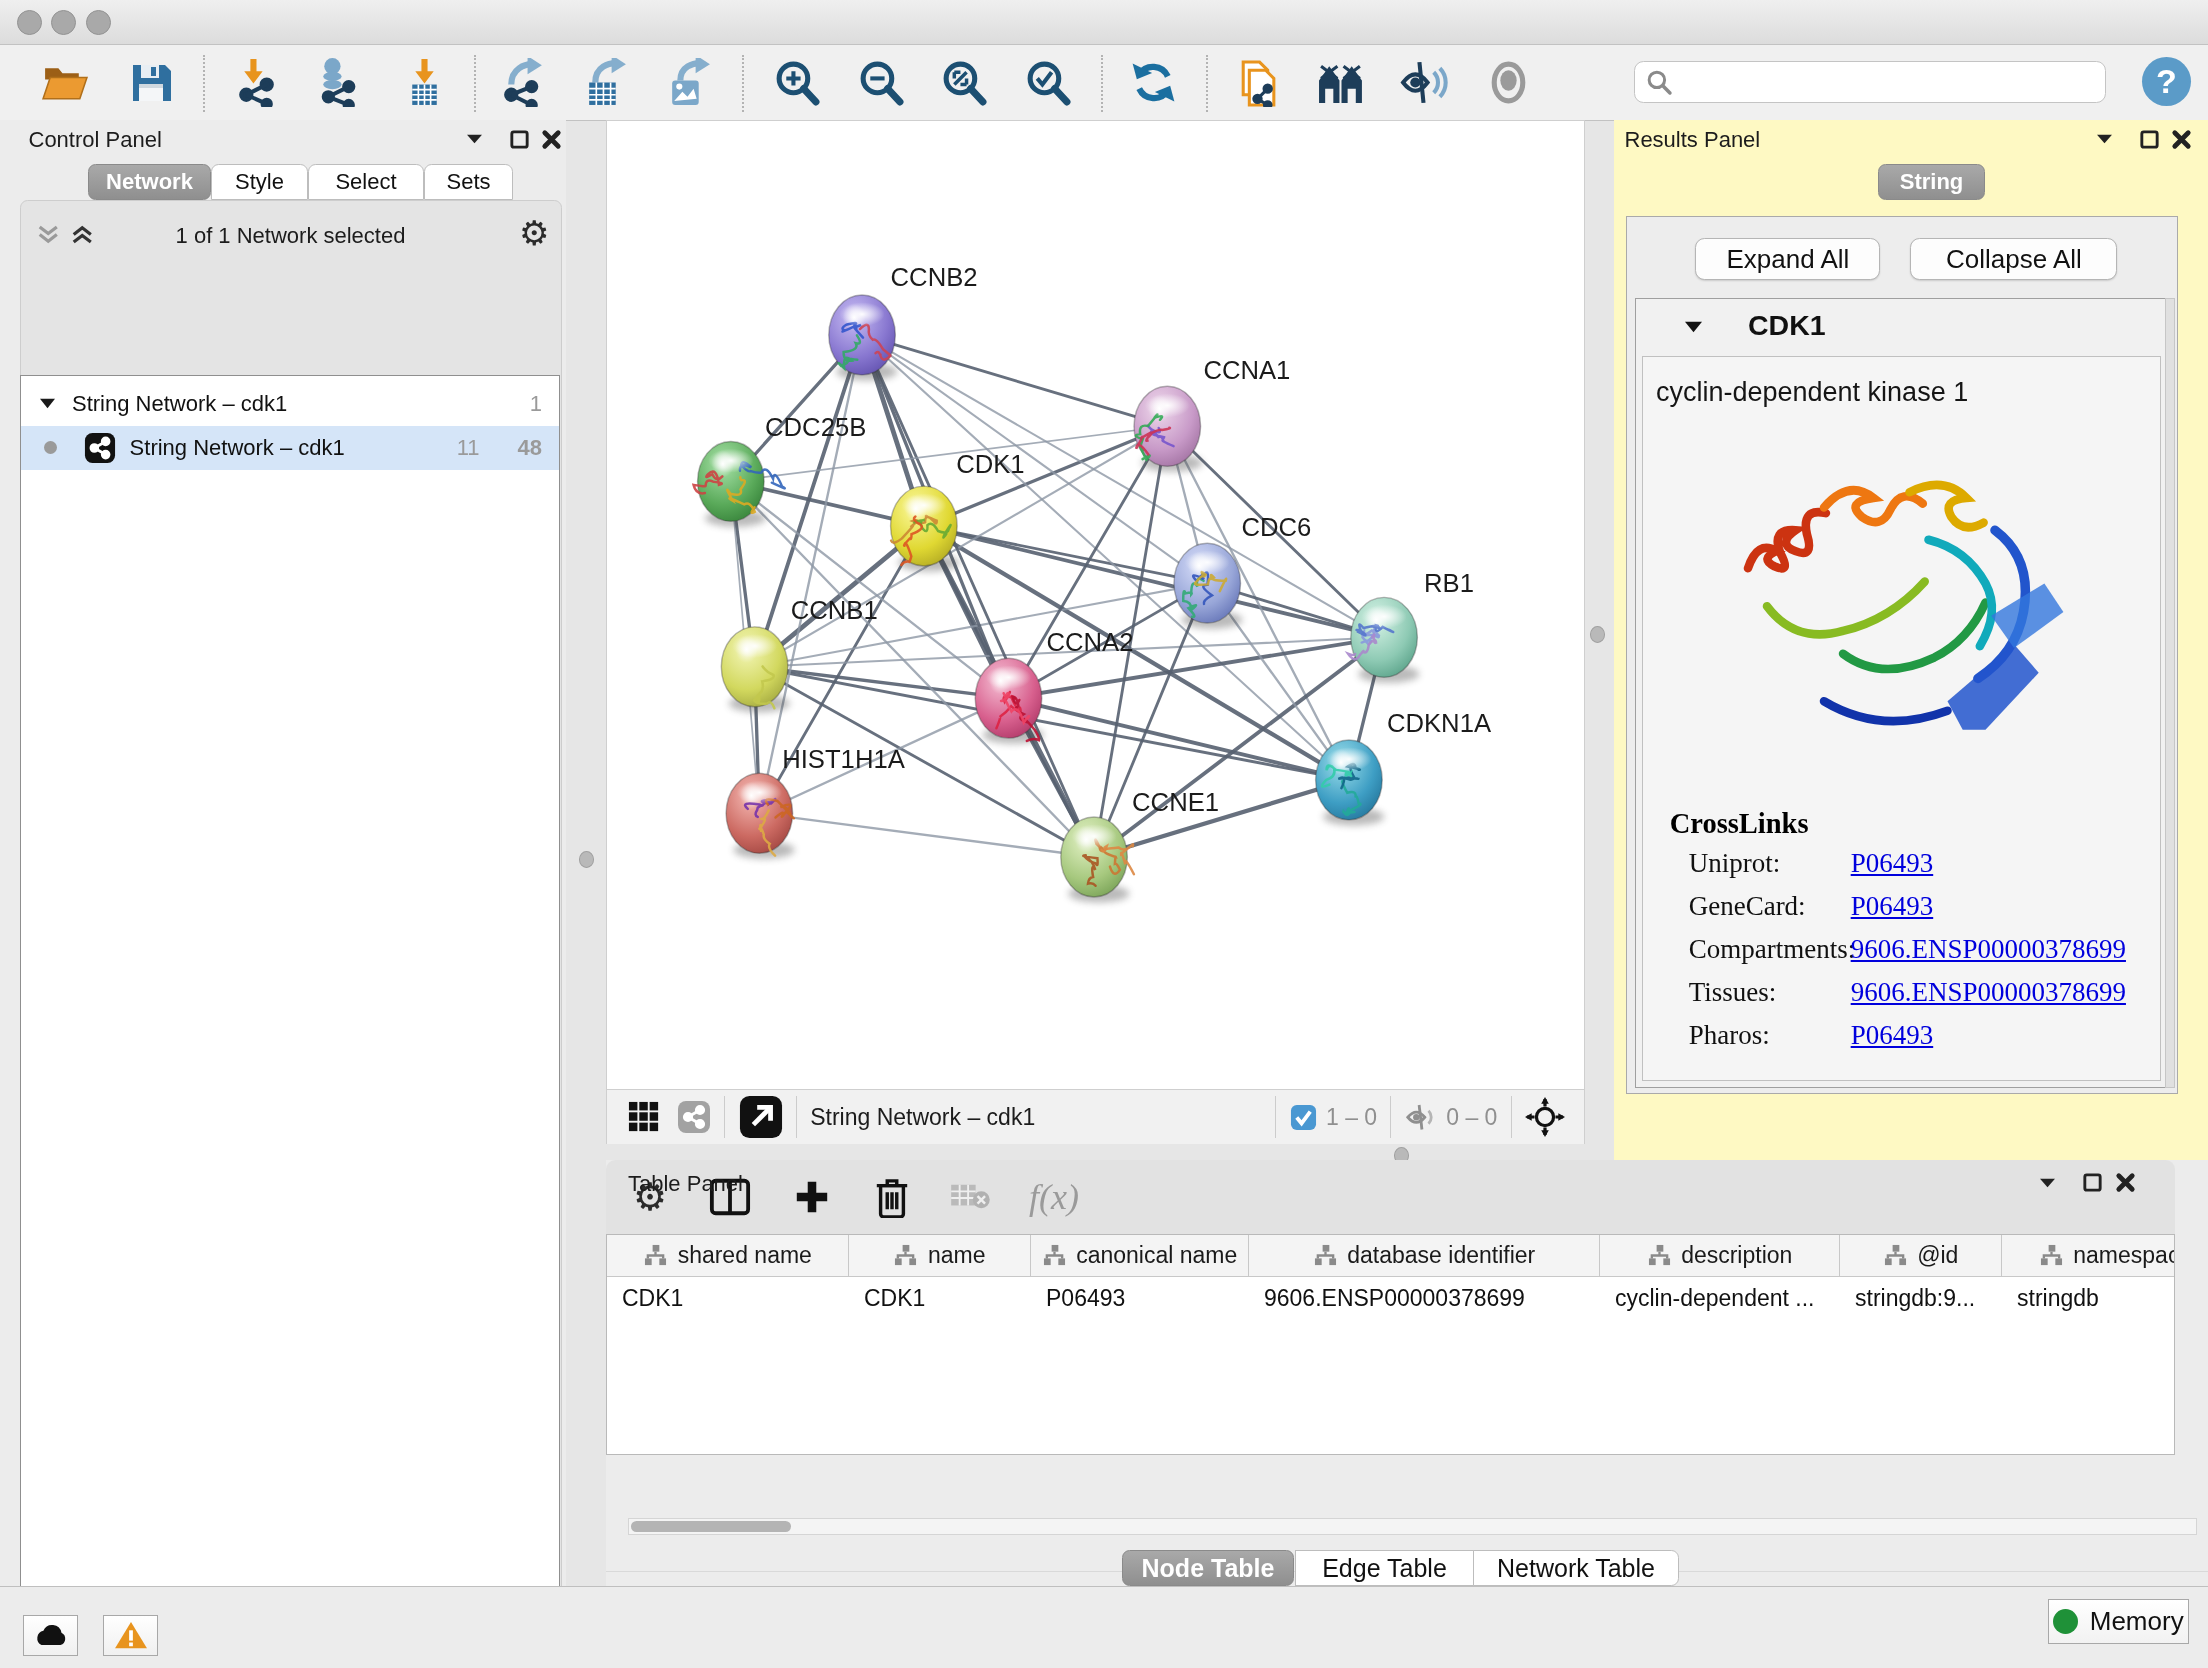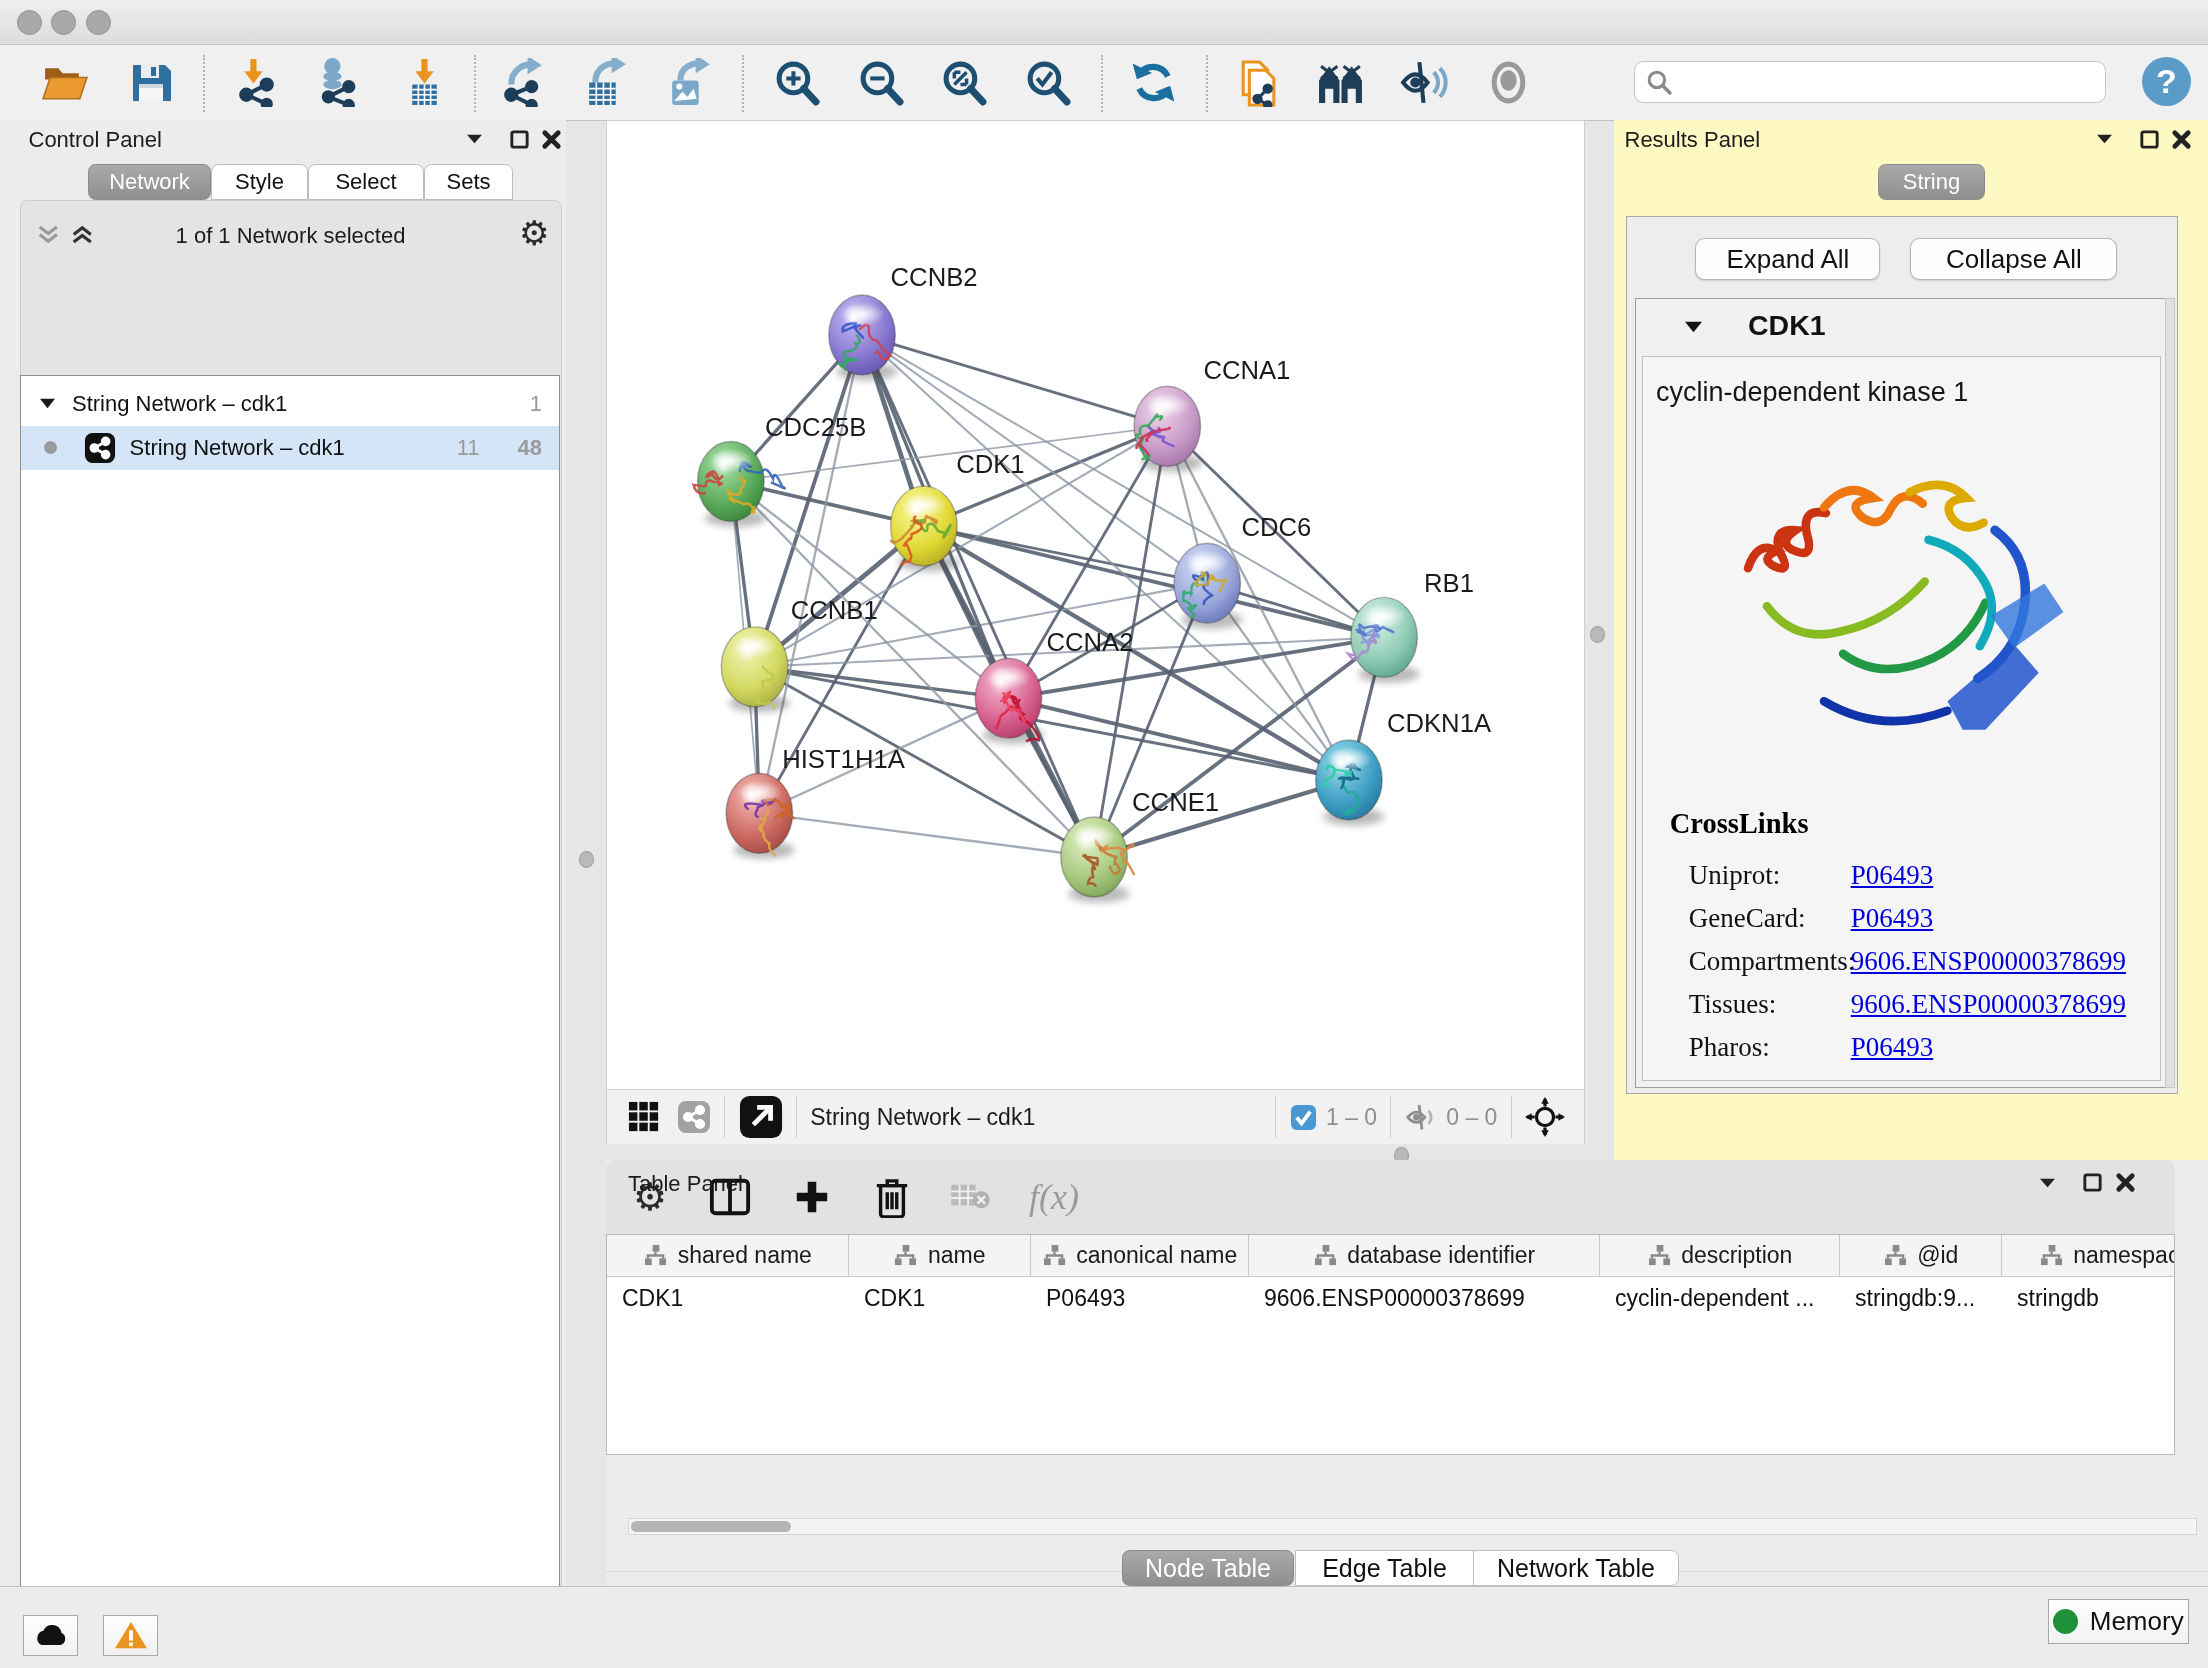--- a/index.html
+++ b/index.html
@@ -18,41 +18,41 @@
   .tsep{top:9.5px;width:0;height:57px;border-left:2.9px dotted #b3b3b3;}
   #search-box{left:1634px;top:16px;width:472px;height:42px;background:#ffffff;border:1.9px solid #c4c4c4;
               border-radius:9.5px;display:flex;align-items:center;padding-left:9.5px;box-sizing:border-box;}
   #search-box input{border:none;outline:none;font-size:23px;width:409px;background:transparent;}
   #help-btn{left:2142px;top:12.4px;width:49px;height:49px;border-radius:50%;background:#5b9bc8;color:#fff;
             display:flex;align-items:center;justify-content:center;font-size:34px;font-weight:bold;}
   
   .panel-title{font-size:22px;color:#1c1c1c;}
   .tab{height:36px;border:1px solid #bdbdbd;background:#ffffff;color:#111;font-size:22px;
        display:flex;align-items:center;justify-content:center;border-radius:7.6px 7.6px 0 0;box-sizing:border-box;}
-  .tab.sel{background:linear-gradient(#a9a9a9,#8f8f8f);color:#fff;border-color:#8a8a8a;border-radius:7.6px;}
+  .tab.sel{background:linear-gradient(#a9a9a9,#8f8f8f);color:#fff;border-color:#8a8a8a;border-radius:7.6px;font-weight:bold;}
   
   #control-panel{left:0;top:120px;width:566px;height:1467px;background:#ececec;}
   #cp-tree{left:20px;top:255px;width:540px;height:1318px;background:#ffffff;border:1.9px solid #8f8f8f;box-sizing:border-box;}
   .tree-row{height:44px;display:flex;align-items:center;font-size:22px;color:#111;}
   .tree-row.sel{background:#d5e5f8;}
   .cnt{color:#9a9a9a;}
   
   #network-area{left:606px;top:120px;width:979px;height:1024px;background:#ffffff;border:1px solid #cfcfcf;box-sizing:border-box;}
   #net-toolbar{left:0;top:968px;width:977px;height:54px;background:#f1f1f1;border-top:1px solid #cfcfcf;
                display:flex;align-items:center;}
   .vsep{width:0;height:42px;border-left:1px solid #cccccc;margin:0 13.3px;}
   
   #results-panel{left:1614px;top:120px;width:594px;height:1041px;background:#fef9c3;}
   #rp-box{left:12.4px;top:96px;width:550px;height:876px;background:#ededed;border:1.9px solid #aaaaaa;}
   .rbtn{height:40px;background:#fdfdfd;border:1px solid #b5b5b5;border-radius:9.5px;font-size:26px;color:#111;
         display:flex;align-items:center;justify-content:center;box-shadow:0 1px 1.9px rgba(0,0,0,.15);}
   #rp-section{left:7.6px;top:81px;width:533px;height:788px;background:#f1f1f1;border:1.9px solid #9f9f9f;}
   #rp-content{left:5.7px;top:57px;width:517px;height:723px;background:#f5f5f5;border:1px solid #c0c0c0;}
   .serif{font-family:"Liberation Serif",serif;}
-  .xl-row{display:flex;font-size:27px;height:43px;align-items:flex-end;}
+  .xl-row{display:flex;font-size:27px;height:43px;align-items:flex-start;}
   .xl-label{width:162px;color:#111;}
   .xl-link{color:#0000dd;text-decoration:underline;}
   
   #table-panel{left:606px;top:1160px;width:1603px;height:426px;background:#ececec;}
   #tp-toolbar{left:22px;top:49px;width:1569px;height:74px;background:#e2e2e2;border-radius:9.5px 9.5px 0 0;
               display:flex;align-items:center;}
   #tp-table{left:22px;top:136px;width:1569px;height:221px;background:#ffffff;border:1px solid #b9b9b9;
             box-sizing:border-box;overflow:hidden;}
   #tp-header{display:flex;height:41px;background:#f4f4f4;border-bottom:1.9px solid #c8c8c8;}
   .th{display:flex;align-items:center;justify-content:center;gap:9.5px;font-size:23px;color:#1a1a1a;

